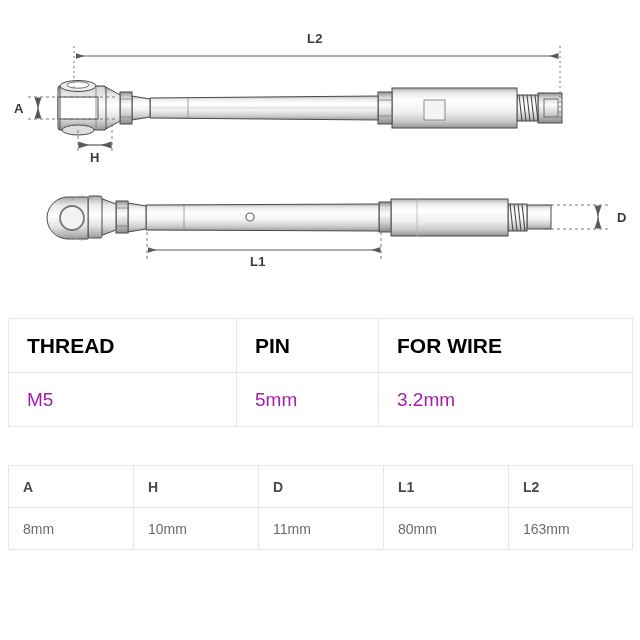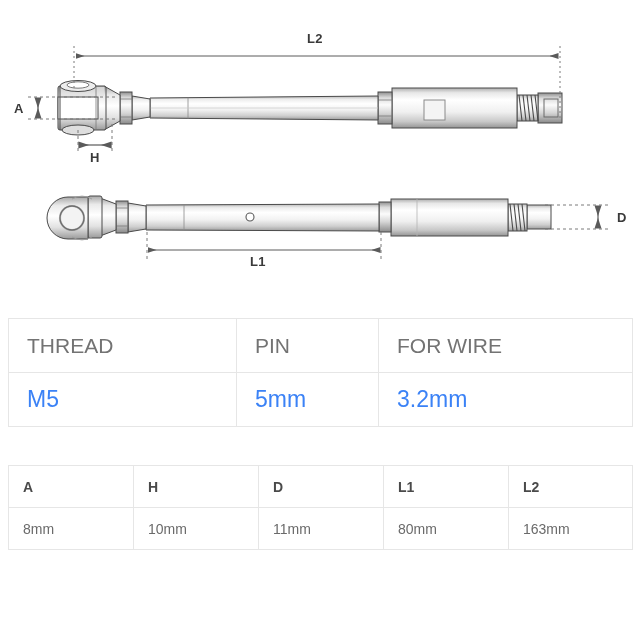--- a/index.html
+++ b/index.html
@@ -34,22 +34,22 @@
   }
   .spec-table td {
     border: 1px solid #e6e6e6;
     color: #5a5a5a;
     font-family: "Liberation Sans", sans-serif;
     vertical-align: middle;
   }
   
   #table-main { left: 8px; top: 318px; width: 624px; }
   #table-main td { height: 53px; padding: 0 18px; }
-  #table-main .th { font-weight: normal; font-size: 21px; color: #737373; }
-  #table-main .td { font-weight: normal; font-size: 23px; color: #3b82f6; }
+  #table-main .th { font-weight: bold; font-size: 21px; color: #000000; }
+  #table-main .td { font-weight: normal; font-size: 19px; color: #a21caf; }
 
   
   #table-dims { left: 8px; top: 465px; width: 624px; }
   #table-dims td { height: 41px; padding: 0 14px; }
   #table-dims .th { font-weight: bold; font-size: 14px; color: #4a4a4a; }
   #table-dims .td { font-weight: normal; font-size: 14px; color: #6a6a6a; margin-left: 45px; }
 </style>
 </head>
 <body>
 

